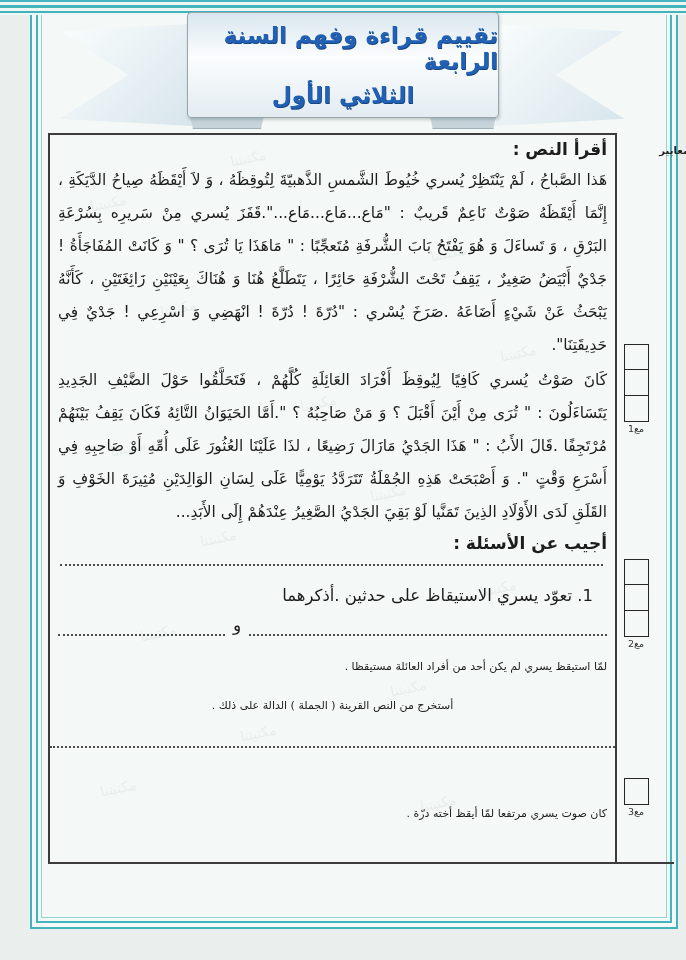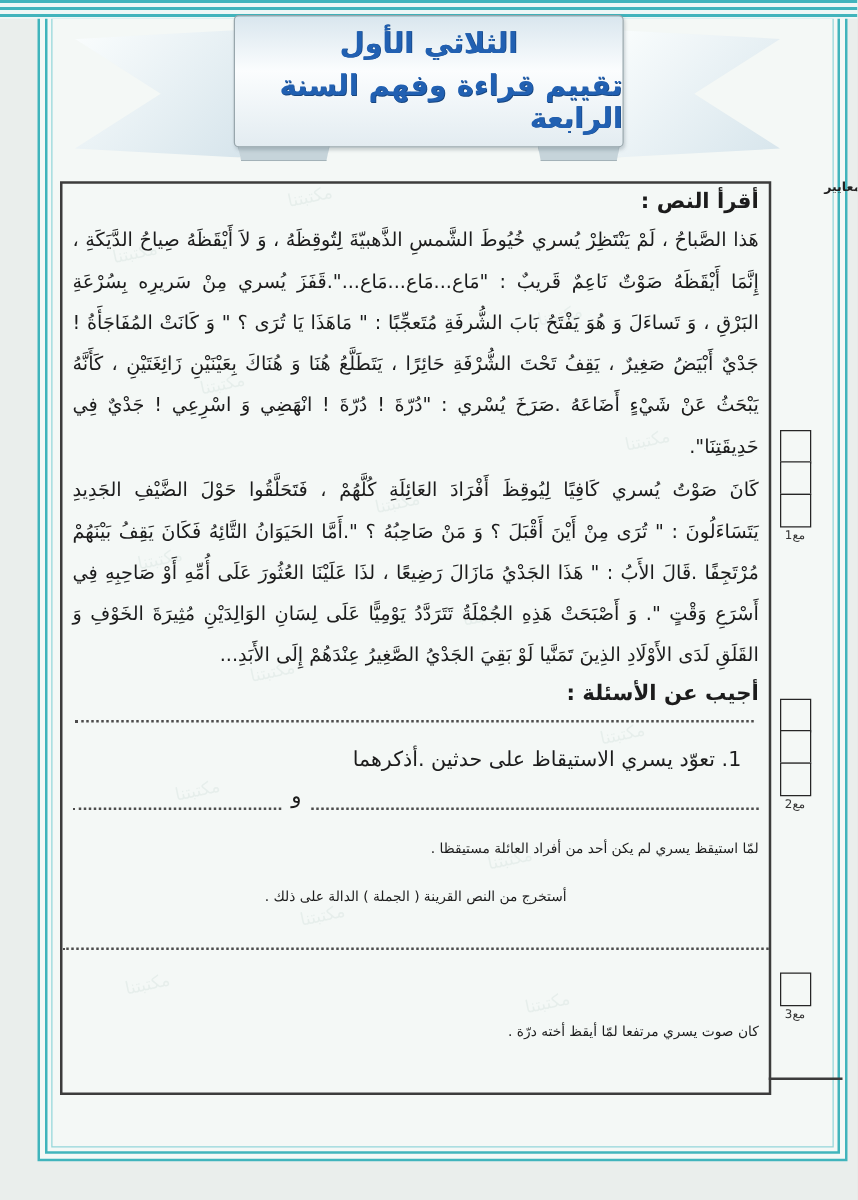--- a/index.html
+++ b/index.html
@@ -32,21 +32,21 @@
     display:flex;flex-direction:column;justify-content:space-evenly;align-items:center;}
   .fold{position:absolute;top:115px;height:14px;background:#c6d4da;border:1px solid #a3b2b8;box-sizing:border-box;}
   .fold-left{left:190px;width:74px;clip-path:polygon(0 0,100% 0,96% 100%,4% 100%);}
   .fold-right{left:430px;width:66px;clip-path:polygon(0 0,100% 0,96% 100%,4% 100%);}
   .banner-line{color:#2160b2;font-weight:bold;font-size:23px;direction:rtl;
     text-shadow:.6px .6px 0 #17457f;letter-spacing:-.5px;}
 
   
   .main-box{position:absolute;left:48px;top:133px;width:569px;height:731px;
     border:2px solid #3c3c3c;box-sizing:border-box;direction:rtl;
-    padding:4px 8px 0 8px;color:#1c1c1c;margin-top:12px;}
+    padding:4px 8px 0 8px;color:#1c1c1c;}
   .read-header{font-weight:bold;font-size:17px;margin:0 0 5px 0;}
   .passage{font-size:15.4px;line-height:33px;text-align:justify;margin:0;}
   .passage+.passage{margin-top:2px;}
   .ans-header{font-weight:bold;font-size:17px;margin:4px 0 0 0;}
   .qrow{font-size:16.5px;margin:17px 14px 0 0;line-height:25px;}
   .dotted{height:1px;border-bottom:2.5px dotted #4c4c4c;margin-top:9px;}
   .dotted-1{margin:10px 4px 0 2px;}
   .wo-row{display:flex;align-items:flex-end;margin-top:6px;direction:rtl;}
   .wo-row .seg{border-bottom:2.5px dotted #4c4c4c;height:20px;}
   .seg-right{flex:2.25;}
@@ -93,22 +93,22 @@
   <span class="wm" style="left:390px;top:680px">مكتبتنا</span>
   <span class="wm" style="left:240px;top:725px">مكتبتنا</span>
   <span class="wm" style="left:100px;top:780px">مكتبتنا</span>
   <span class="wm" style="left:420px;top:795px">مكتبتنا</span>
 
   <div class="tail tail-left"></div>
   <div class="tail tail-right"></div>
   <div class="fold fold-left"></div>
   <div class="fold fold-right"></div>
   <div class="ribbon-center">
+    <div class="banner-line">تقييم قراءة وفهم السنة الرابعة</div>
     <div class="banner-line">الثلاثي الأول</div>
-    <div class="banner-line">تقييم قراءة وفهم السنة الرابعة</div>
   </div>
 
   <div class="main-box">
     <div class="read-header">أقرأ النص :</div>
     <p class="passage">هَذا الصَّباحُ ، لَمْ يَنْتَظِرْ يُسري خُيُوطَ الشَّمسِ الذَّهبيّةَ لِتُوقِظَهُ ، وَ لاَ أَيْقَظَهُ صِياحُ الدَّيَكَةِ ، إِنَّمَا أَيْقَظَهُ صَوْتٌ نَاعِمٌ قَريبٌ : "مَاع...مَاع...مَاع...".قَفَزَ يُسري مِنْ سَريرِه بِسُرْعَةِ البَرْقِ ، وَ تَساءَلَ وَ هُوَ يَفْتَحُ بَابَ الشُّرفَةِ مُتَعجِّبًا : " مَاهَذَا يَا تُرَى ؟ " وَ كَانَتْ المُفَاجَأَةُ ! جَدْيٌ أَبْيَضُ صَغِيرٌ ، يَقِفُ تَحْتَ الشُّرْفَةِ حَائِرًا ، يَتَطَلَّعُ هُنَا وَ هُنَاكَ بِعَيْنَيْنِ زَائِغَتَيْنِ ، كَأَنَّهُ يَبْحَثُ عَنْ شَيْءٍ أَضَاعَهُ .صَرَخَ يُسْري : "دُرّةَ ! دُرّةَ ! انْهَضِي وَ اسْرِعِي ! جَدْيٌ فِي حَدِيقَتِنَا".</p>
     <p class="passage">كَانَ صَوْتُ يُسري كَافِيًا لِيُوقِظَ أَفْرَادَ العَائِلَةِ كُلَّهُمْ ، فَتَحَلَّقُوا حَوْلَ الضَّيْفِ الجَدِيدِ يَتَسَاءَلُونَ : " تُرَى مِنْ أَيْنَ أَقْبَلَ ؟ وَ مَنْ صَاحِبُهُ ؟ ".أَمَّا الحَيَوَانُ التَّائِهُ فَكَانَ يَقِفُ بَيْنَهُمْ مُرْتَجِفًا .قَالَ الأَبُ : " هَذَا الجَدْيُ مَازَالَ رَضِيعًا ، لذَا عَلَيْنَا العُثُورَ عَلَى أُمِّهِ أَوْ صَاحِبِهِ فِي أَسْرَعِ وَقْتٍ ". وَ أَصْبَحَتْ هَذِهِ الجُمْلَةُ تَتَرَدَّدُ يَوْمِيًّا عَلَى لِسَانِ الوَالِدَيْنِ مُثِيرَةَ الخَوْفِ وَ القَلَقِ لَدَى الأَوْلَادِ الذِينَ تَمَنَّيا لَوْ بَقِيَ الجَدْيُ الصَّغِيرُ عِنْدَهُمْ إِلَى الأَبَدِ...</p>
     <div class="ans-header">أجيب عن الأسئلة :</div>
 
     <div class="dotted dotted-1"></div>
 

